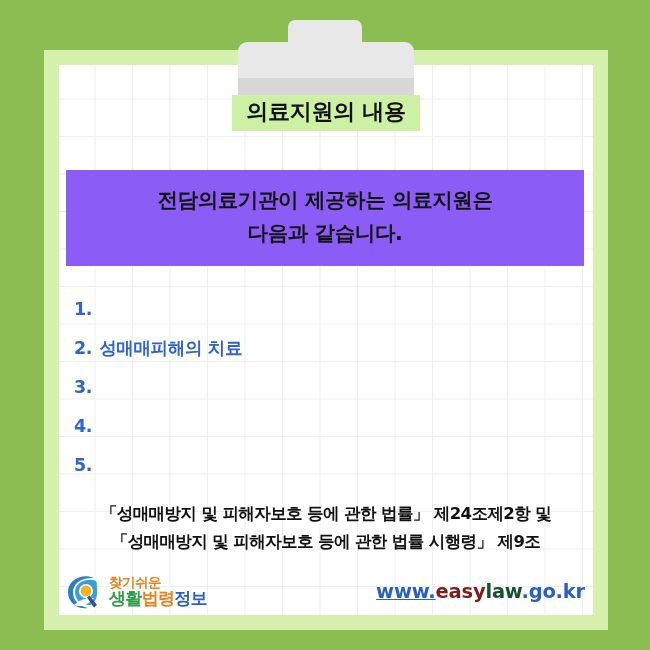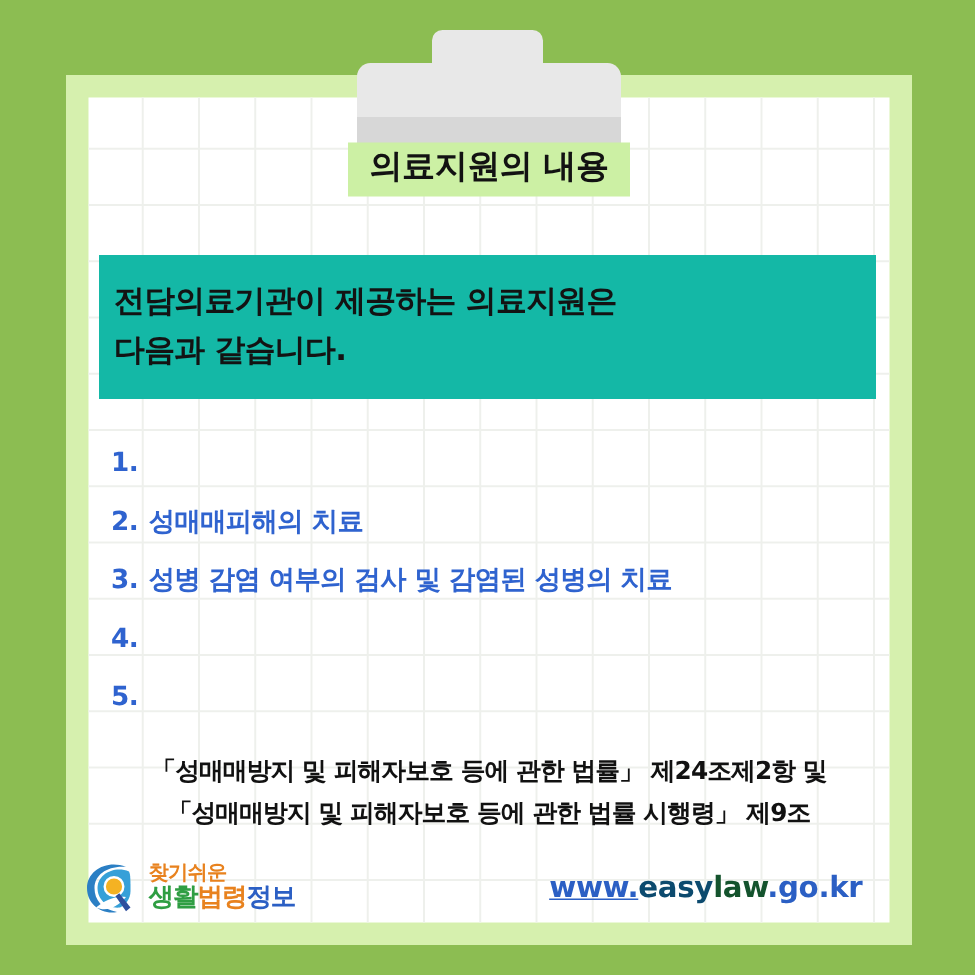--- a/index.html
+++ b/index.html
@@ -102,23 +102,23 @@
     white-space: nowrap;
   }
 
   
   #summary-box {
     position: absolute;
     left: 66px;
     top: 170px;
     width: 518px;
     box-sizing: border-box;
-    background: #14b8a6;
+    background: #8b5cf6;
     padding: 14px 10px 16px 10px;
-    text-align: left;
+    text-align: center;
   }
   .summary-line {
     color: #131313;
     font-size: 20.5px;
     font-weight: bold;
     line-height: 1.62;
     letter-spacing: -0.4px;
     white-space: nowrap;
   }
 
@@ -157,21 +157,21 @@
     font-size: 16.5px;
     font-weight: bold;
     line-height: 1.72;
     letter-spacing: -0.6px;
     white-space: nowrap;
   }
 
   
   #footer-bar {
     position: absolute;
-    left: 49px;
+    left: 59px;
     top: 568px;
     width: 534px;
     height: 47px;
     display: flex;
     align-items: center;
     justify-content: space-between;
   }
 
   #brand-logo {
     display: flex;
@@ -210,21 +210,21 @@
   #brand-line-2 .c6 { color: #2b5fc4; }
 
   #site-url {
     margin-right: 8px;
     font-size: 19.5px;
     font-weight: bold;
     letter-spacing: -0.2px;
     white-space: nowrap;
   }
   #site-url .u-www  { color: #2b5fc4; text-decoration: underline; }
-  #site-url .u-easy { color: #0c4a6e; }
+  #site-url .u-easy { color: #7f1d1d; }
   #site-url .u-law  { color: #14532d; }
   #site-url .u-tld  { color: #2b5fc4; }
 </style>
 </head>
 <body>
 
 <div id="card-backdrop"></div>
 
 <div id="paper-frame"></div>
 
@@ -248,21 +248,20 @@
 <div id="content-list">
   <div class="list-item">
     <span class="list-index">1.</span>
   </div>
   <div class="list-item">
     <span class="list-index">2.</span>
     <span class="list-label">성매매피해의 치료</span>
   </div>
   <div class="list-item">
     <span class="list-index">3.</span>
-    <span class="list-label">성병 감염 여부의 검사 및 감염된 성병의 치료</span>
   </div>
   <div class="list-item">
     <span class="list-index">4.</span>
   </div>
   <div class="list-item">
     <span class="list-index">5.</span>
   </div>
 </div>
 
 <div id="law-citation">

